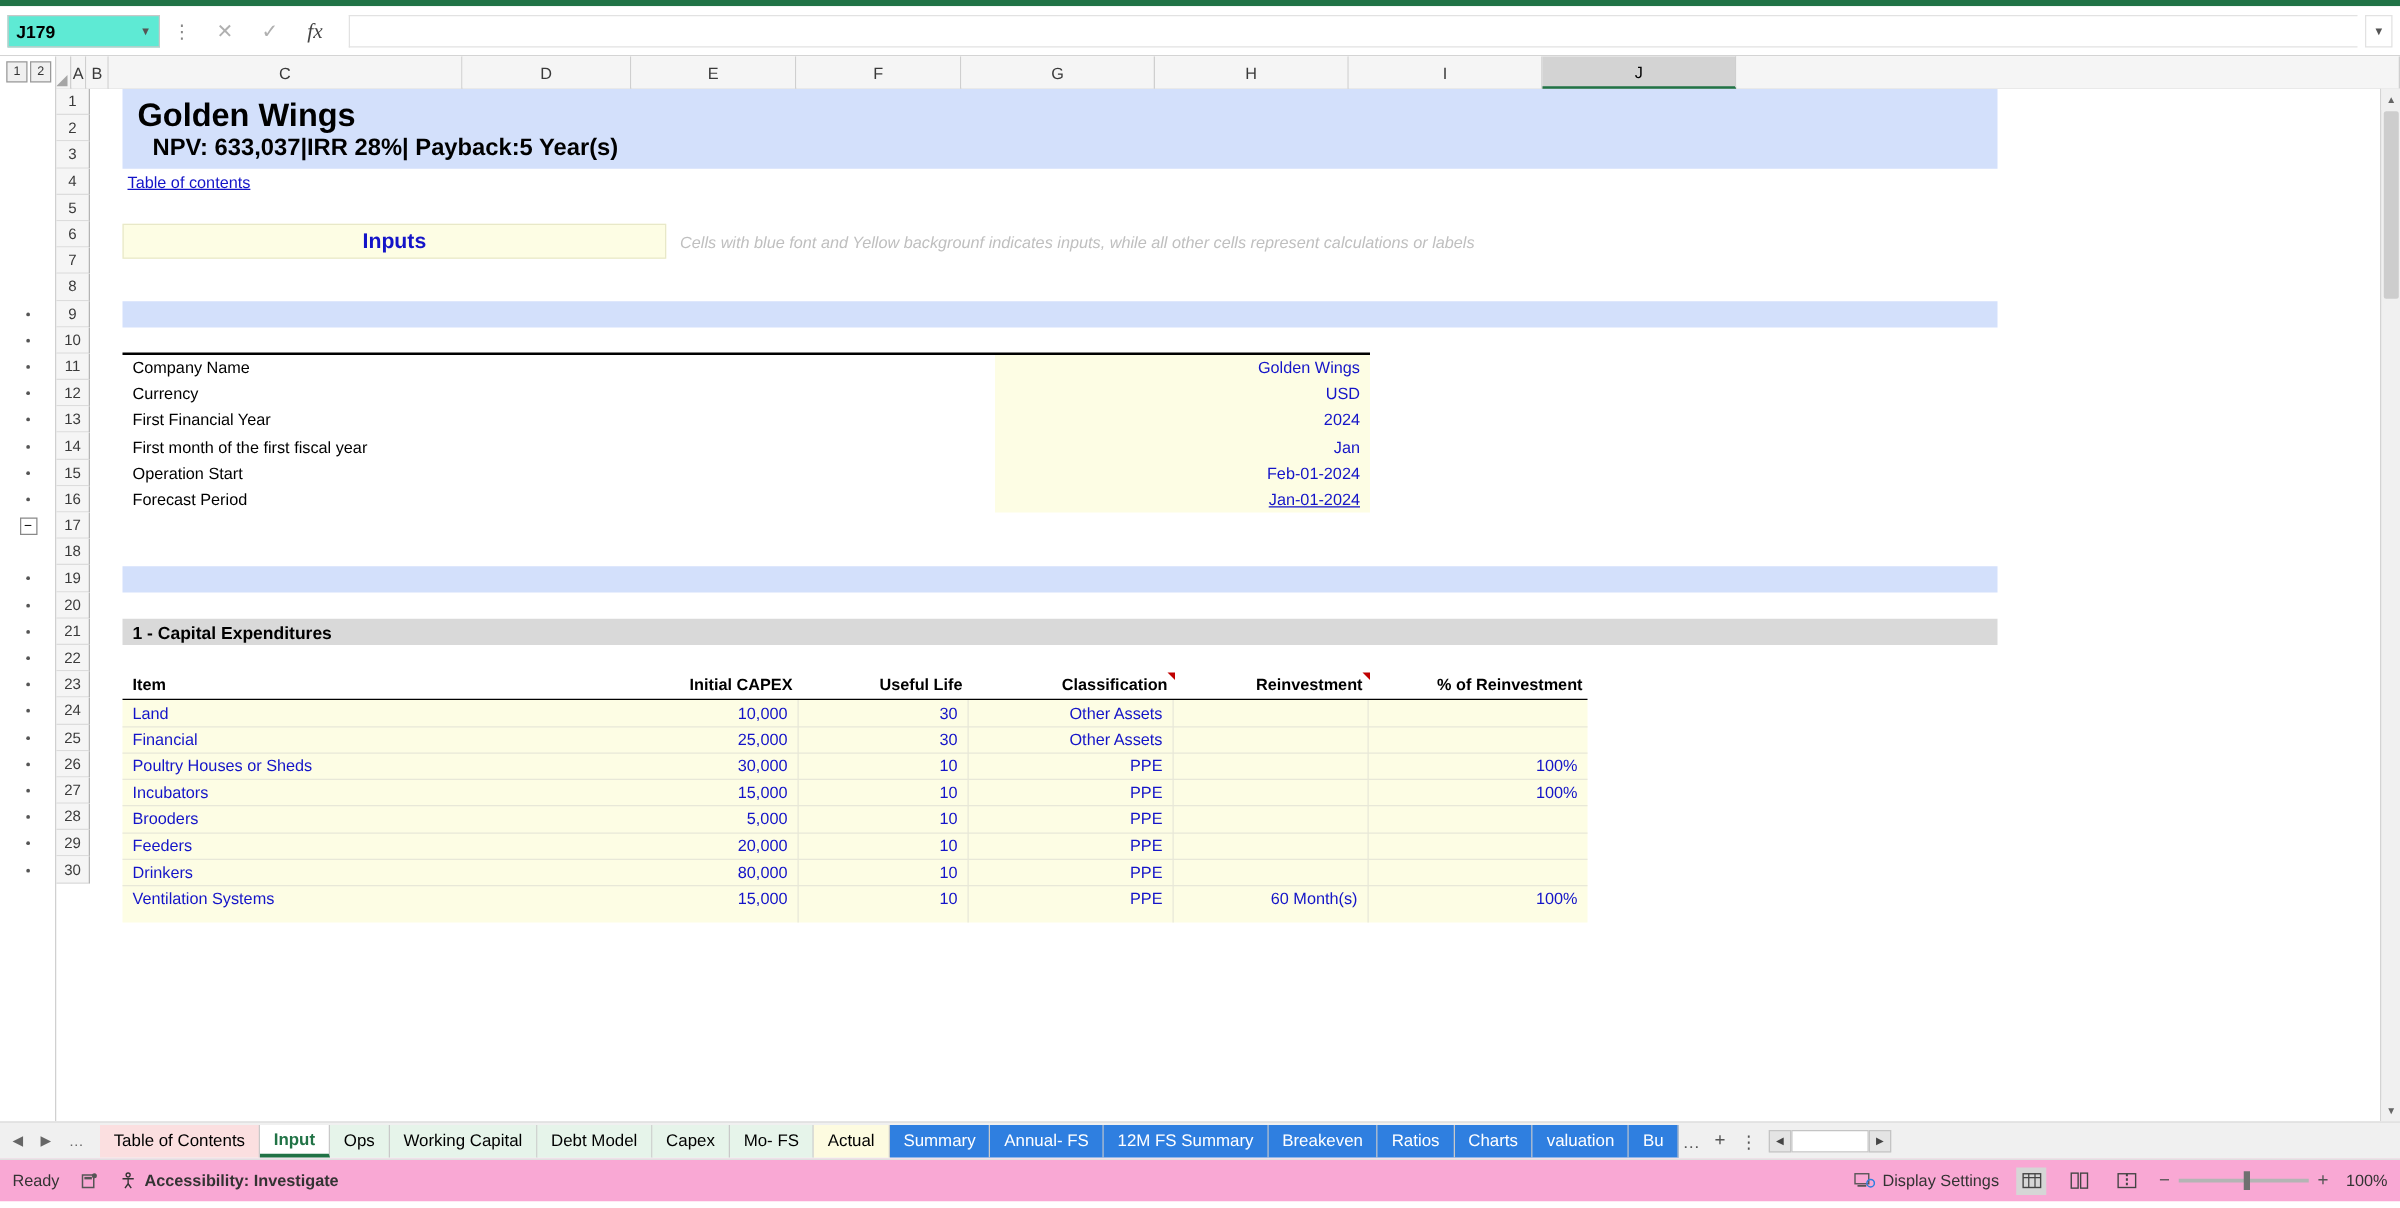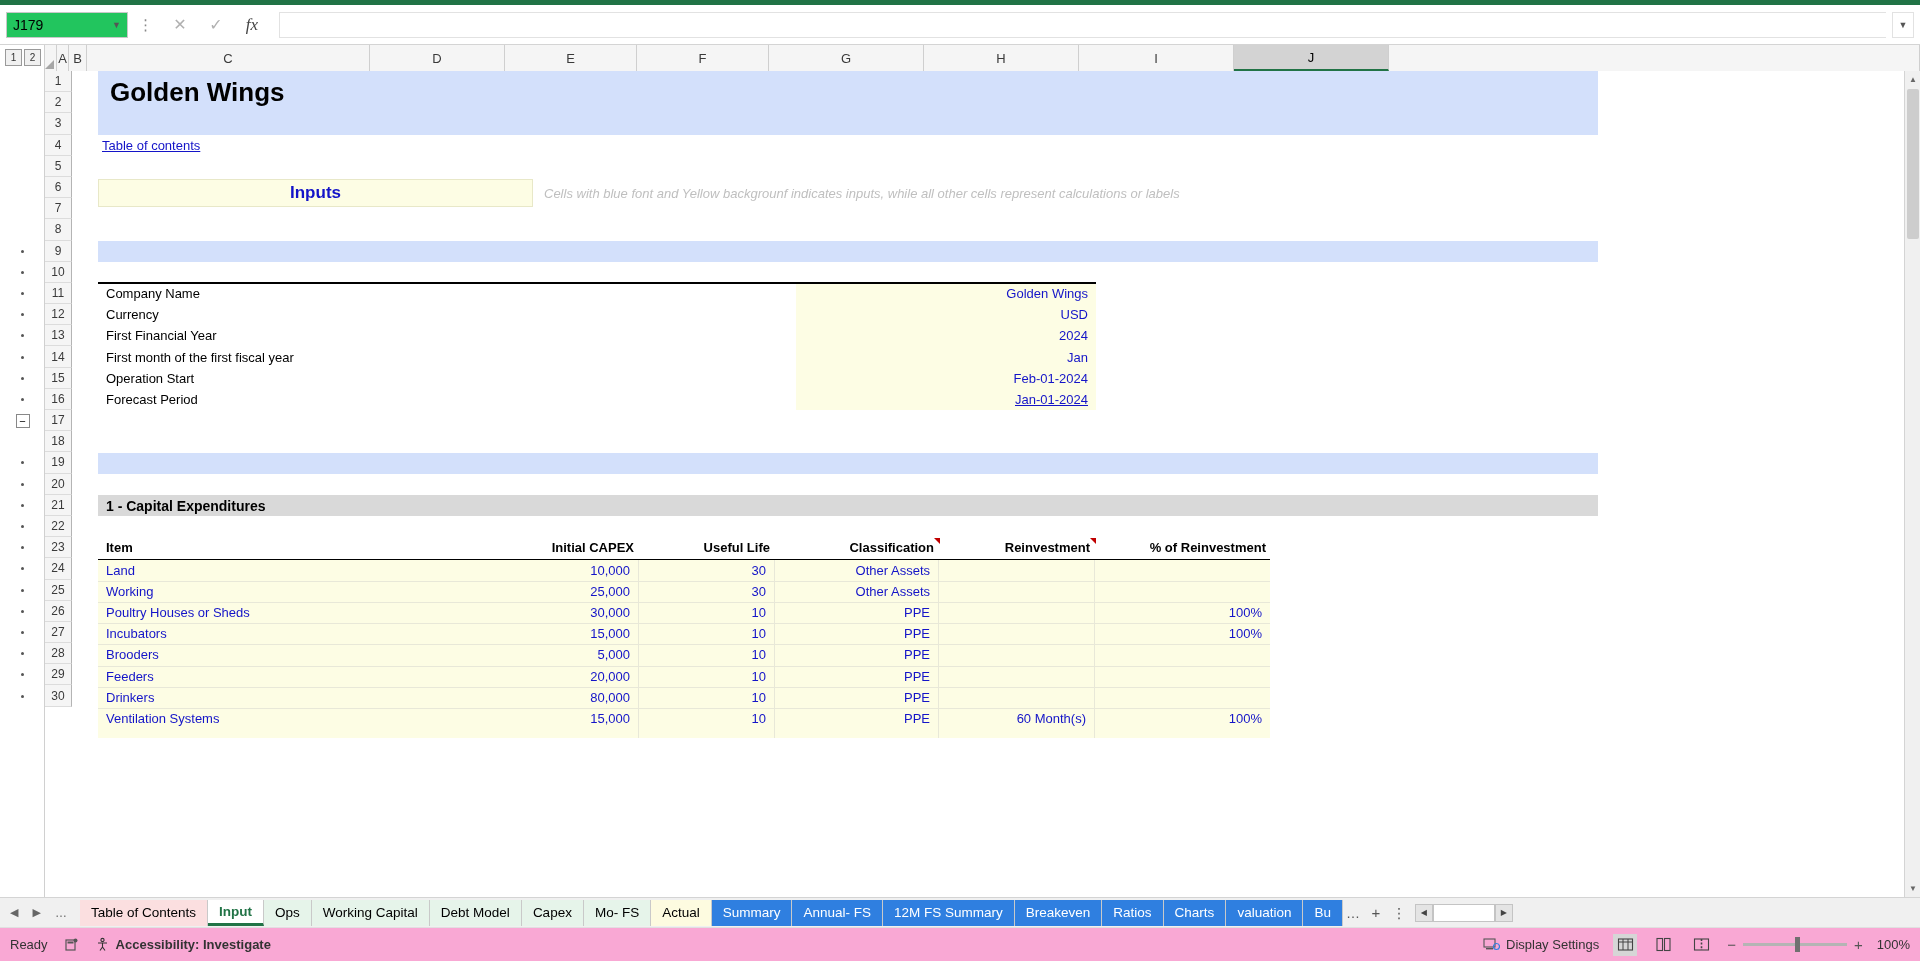--- a/index.html
+++ b/index.html
@@ -14,23 +14,23 @@
 
   
   .top-strip { height: 5px; background: #217346; width: 100%; }
 
   
   .formula-bar {
     height: 40px; background: #ffffff; display: flex; align-items: center;
     padding: 0 6px; gap: 6px; border-bottom: 1px solid #d4d4d4;
   }
   .name-box {
-    width: 122px; height: 26px; border: 1px solid #c8c8c8; background:#22c55e;
+    width: 122px; height: 26px; border: 1px solid #c8c8c8; background:#5eead4;
     display:flex; align-items:center; justify-content:space-between;
-    padding: 0 6px; font-size: 14px; color:#000;
+    padding: 0 6px; font-size: 14px; color:#000;font-weight:bold;
   }
   .name-box .caret { font-size: 9px; color:#555; }
   .fb-dots { color:#888; font-size:15px; letter-spacing:0; padding:0 4px; cursor:pointer;}
   .fb-btns { display:flex; align-items:center; gap:18px; padding: 0 12px 0 8px; }
   .fb-btn { width:18px; height:22px; display:flex;align-items:center;justify-content:center;
             font-size:16px; color:#b0b0b0; }
   .fb-btn.fx { color:#444; font-style: italic; font-family:"Liberation Serif",serif; font-size:17px;}
   .formula-input {
     flex:1; height:26px; border:1px solid #e2e2e2; border-right:none; background:#fff;
     font-size:13px; padding: 0 6px; display:flex; align-items:center; color:#000;
@@ -305,20 +305,21 @@
         <div class="rh">27</div>
         <div class="rh">28</div>
         <div class="rh">29</div>
         <div class="rh">30</div>
       </div>
 
     <div class="sheet">
 
       <div class="blue-band" style="left:26px; top:0; width:1500px; height:63.6px;"></div>
       <div class="cell title-big" style="left:34px; top:2px; width:700px; height:38px;">Golden Wings</div>
+      <div class="cell title-sub" style="left:46px; top:32px; width:800px; height:32px;">NPV: 633,037|IRR 28%| Payback:5 Year(s)</div>
 
       <div class="cell" style="left:26px; top:63.6px; width:300px;">
         <span class="link">Table of contents</span>
       </div>
 
       <div class="yellow" style="position:absolute; left:26px; top:108px; width:435px; height:28px; border:1px solid #e8e8c8;"></div>
       <div class="cell note" style="left:468px; top:110px; width:900px; height:24px;">Cells with blue font and Yellow backgrounf indicates inputs, while all other cells represent calculations or labels</div>
       <div class="cell inputs-label c" style="left:26px; top:108px; width:435px; height:28px;">Inputs</div>
 
       <div class="blue-band" style="left:26px; top:169.6px; width:1500px; height:21.2px;"></div>
@@ -357,21 +358,21 @@
 
       <div class="yellow" style="position:absolute; left:26px; top:488.6px; width:1172px; height:178px;"></div>
       <div class="rule-top" style="left:26px; top:487.6px; width:1172px;"></div>
       <div id="capex-rows">
           <div class="cell blue-txt" style="left: 30px; top: 488.6px; width: 330px;">Land</div>
           <div class="cell blue-txt r" style="left: 360px; top: 488.6px; width: 202px;">10,000</div>
           <div class="cell blue-txt r" style="left: 566px; top: 488.6px; width: 132px;">30</div>
           <div class="cell blue-txt r" style="left: 702px; top: 488.6px; width: 160px;">Other Assets</div>
           <div class="cell blue-txt r" style="left: 866px; top: 488.6px; width: 152px;"></div>
           <div class="cell blue-txt r" style="left: 1022px; top: 488.6px; width: 172px;"></div>
-          <div class="cell blue-txt" style="left: 30px; top: 509.8px; width: 330px;">Working</div>
+          <div class="cell blue-txt" style="left: 30px; top: 509.8px; width: 330px;">Financial</div>
           <div class="cell blue-txt r" style="left: 360px; top: 509.8px; width: 202px;">25,000</div>
           <div class="cell blue-txt r" style="left: 566px; top: 509.8px; width: 132px;">30</div>
           <div class="cell blue-txt r" style="left: 702px; top: 509.8px; width: 160px;">Other Assets</div>
           <div class="cell blue-txt r" style="left: 866px; top: 509.8px; width: 152px;"></div>
           <div class="cell blue-txt r" style="left: 1022px; top: 509.8px; width: 172px;"></div>
           <div class="rowline" style="left: 26px; top: 509.8px; width: 1172px;"></div>
           <div class="cell blue-txt" style="left: 30px; top: 531px; width: 330px;">Poultry Houses or Sheds</div>
           <div class="cell blue-txt r" style="left: 360px; top: 531px; width: 202px;">30,000</div>
           <div class="cell blue-txt r" style="left: 566px; top: 531px; width: 132px;">10</div>
           <div class="cell blue-txt r" style="left: 702px; top: 531px; width: 160px;">PPE</div>

